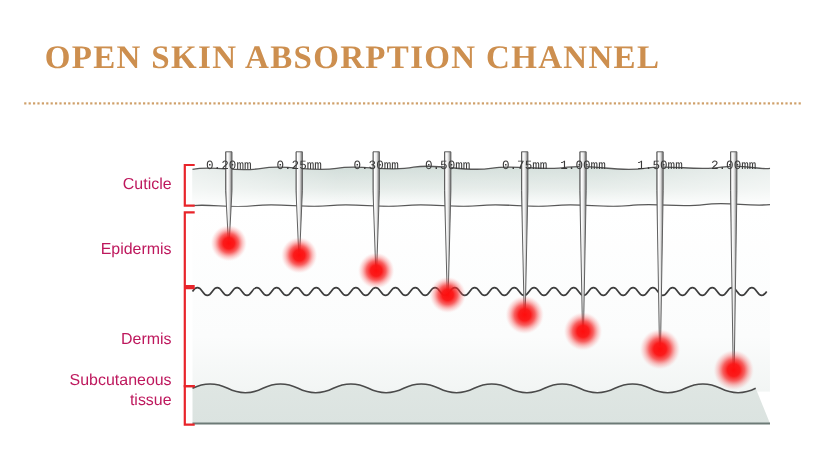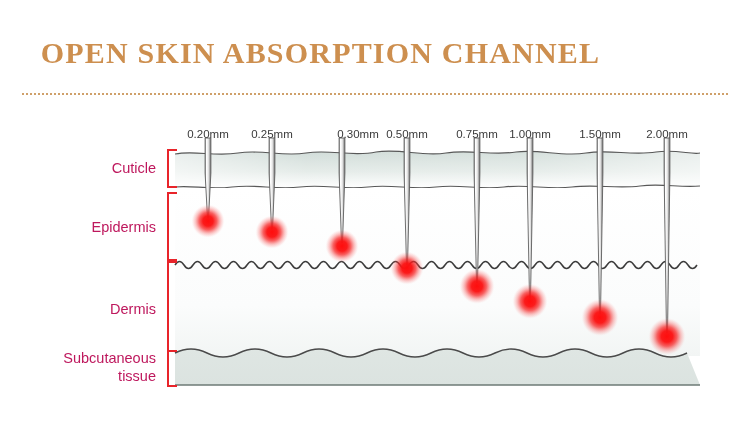--- a/index.html
+++ b/index.html
@@ -52,26 +52,26 @@
     height: 316px;
   }
   #diagram-svg {
     position: absolute;
     left: 0; top: 0;
   }
 
   
   .depth-label {
     position: absolute;
-    font-family: Liberation Sans, sans-serif;
+    font-family: Liberation Mono, monospace;
     font-size: 11.5px;
     color: #3a3a3a;
     white-space: nowrap;
     transform: translateX(-50%);
-    top: 23px;
+    top: 40px;
     text-align: right;
   }
 
   
   .layer-label {
     position: absolute;
     right: 594px;          
     font-family: "Liberation Sans", sans-serif;
     font-size: 14.5px;
     color: #be185d;
@@ -226,29 +226,29 @@
         <path d="M177,45 L168,45 L168,82 L177,82" fill="none" stroke="#e8242a" stroke-width="2"></path>
         <path d="M177,88 L168,88 L168,155 L177,155" fill="none" stroke="#e8242a" stroke-width="2"></path>
         <path d="M177,157 L168,157 L168,246 L177,246" fill="none" stroke="#e8242a" stroke-width="2"></path>
         <path d="M177,246 L168,246 L168,281 L177,281" fill="none" stroke="#e8242a" stroke-width="2"></path>
       </g>
   </svg>
 
   <div id="depth-labels">
       <div class="depth-label" style="left: 208px;">0.20mm</div>
       <div class="depth-label" style="left: 272px;">0.25mm</div>
-      <div class="depth-label" style="left: 342px; margin-left: 16px;">0.30mm</div>
+      <div class="depth-label" style="left: 342px;">0.30mm</div>
       <div class="depth-label" style="left: 407px;">0.50mm</div>
       <div class="depth-label" style="left: 477px;">0.75mm</div>
       <div class="depth-label" style="left: 530px;">1.00mm</div>
       <div class="depth-label" style="left: 600px;">1.50mm</div>
       <div class="depth-label" style="left: 667px;">2.00mm</div>
     </div>
 
   <div id="layer-labels">
       <div class="layer-label" style="top: 63px;">Cuticle</div>
       <div class="layer-label" style="top: 122px; margin-left: 28px;">Epidermis</div>
       <div class="layer-label" style="top: 204px; margin-left: 30px;">Dermis</div>
-      <div class="layer-label" style="top: 262px;">Subcutaneous
+      <div class="layer-label" style="top: 250px;">Subcutaneous
 tissue</div>
     </div>
 
 </div>
 
 </body></html>

